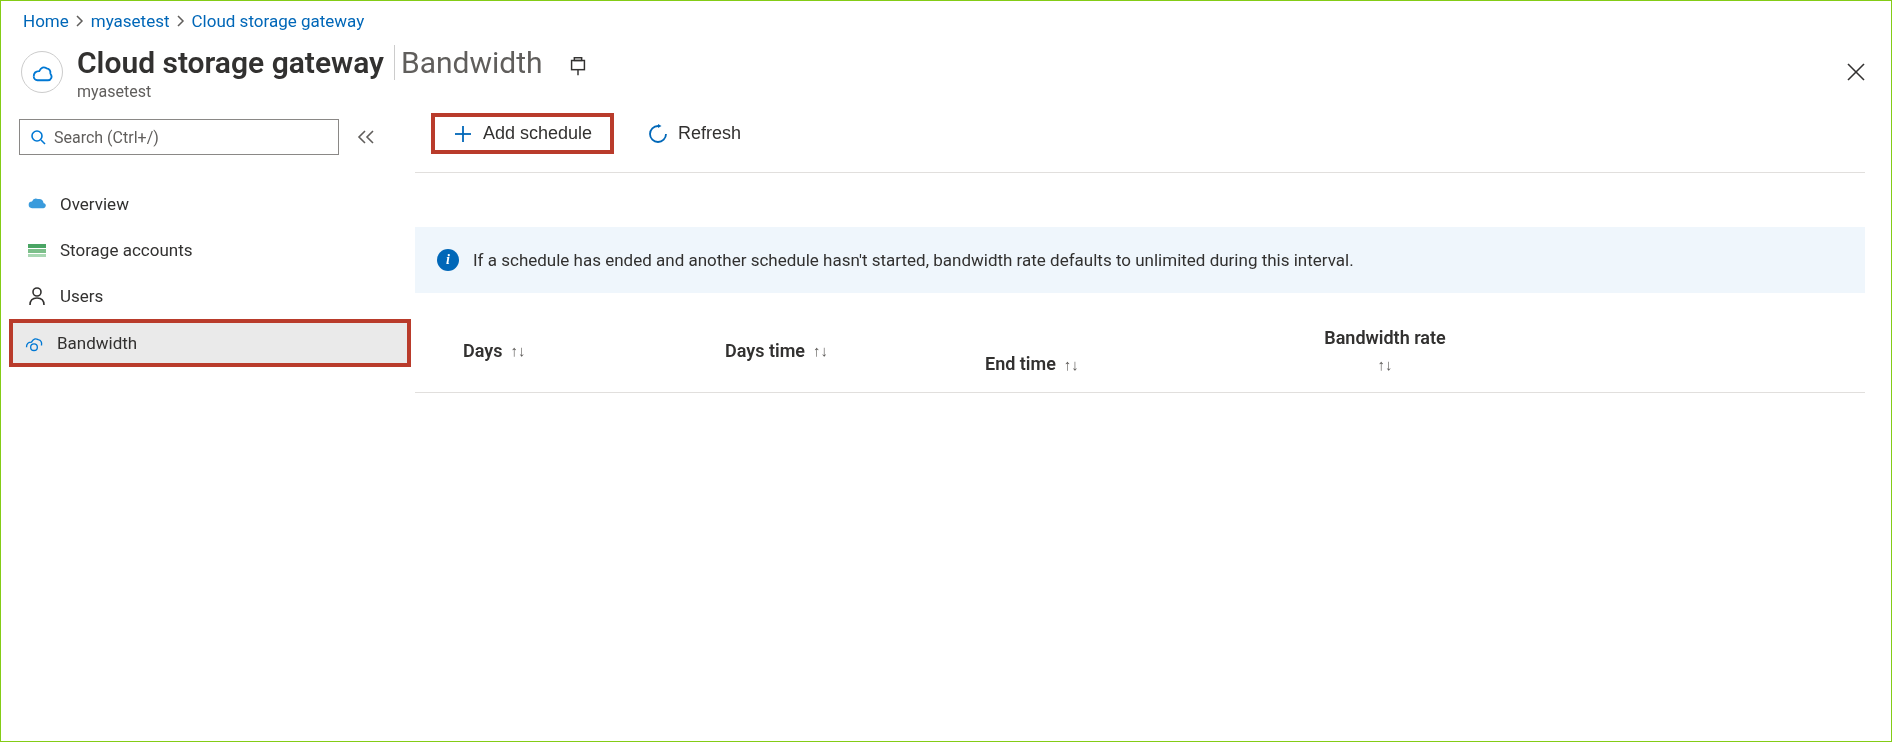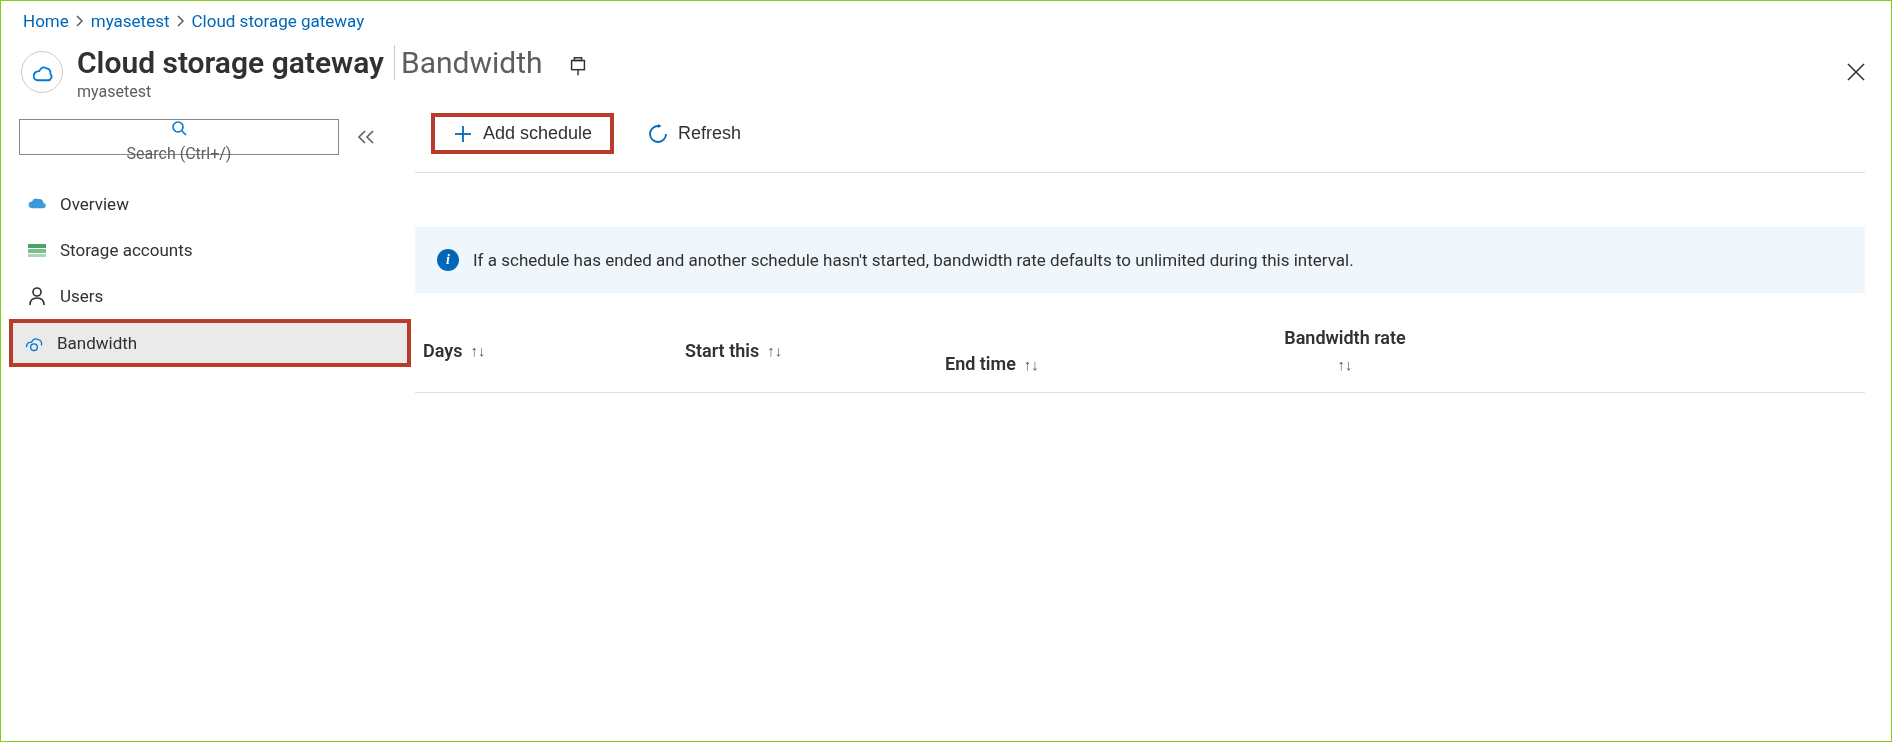--- a/index.html
+++ b/index.html
@@ -90,21 +90,20 @@
   .search-box {
     border: 1px solid #8a8886;
     height: 36px;
     width: 320px;
     display: flex;
     align-items: center;
     padding: 0 10px;
     gap: 8px;
     font-size: 16px;
     color: #605e5c;
-    flex-direction: column;
   }
   .search-box .placeholder { color: #605e5c; }
   .collapse-btn { cursor: pointer; color: #605e5c; }
 
   .nav {
     list-style: none;
     padding: 0;
     margin: 26px 0 0 0;
   }
   .nav li {
@@ -176,21 +175,21 @@
   .table-head {
     display: flex;
     margin-top: 34px;
     padding: 0 8px 18px 8px;
     border-bottom: 1px solid #e1dfdd;
     font-size: 18px;
     font-weight: 600;
     gap: 0;
   }
   .table-head .col { display:flex; align-items:center; gap:8px; }
-  .col.days  { width: 262px; }
+  .col.days  { width: 262px; margin-left: 40px; }
   .col.start { width: 260px; }
   .col.end   { width: 270px; align-items: flex-end; }
   .col.rate  { width: 260px; flex-direction: column; }
   .sort { font-weight: 400; color: #605e5c; font-size: 15px; }
 
   .empty {
     padding: 16px 8px;
     font-size: 17px;
   }
 
@@ -337,21 +336,21 @@
         <span class="circ">i</span>
         <span>If a schedule has ended and another schedule hasn't started, bandwidth rate defaults to unlimited during this interval.</span>
       </div>
 
       <div class="table-head">
         <div class="col days">
           <span>Days</span>
           <span class="sort">↑↓</span>
         </div>
         <div class="col start">
-          <span>Start this</span>
+          <span>Days time</span>
           <span class="sort">↑↓</span>
         </div>
         <div class="col end">
           <span>End time</span>
           <span class="sort">↑↓</span>
         </div>
         <div class="col rate">
           <span>Bandwidth rate</span>
           <span class="sort">↑↓</span>
         </div>

